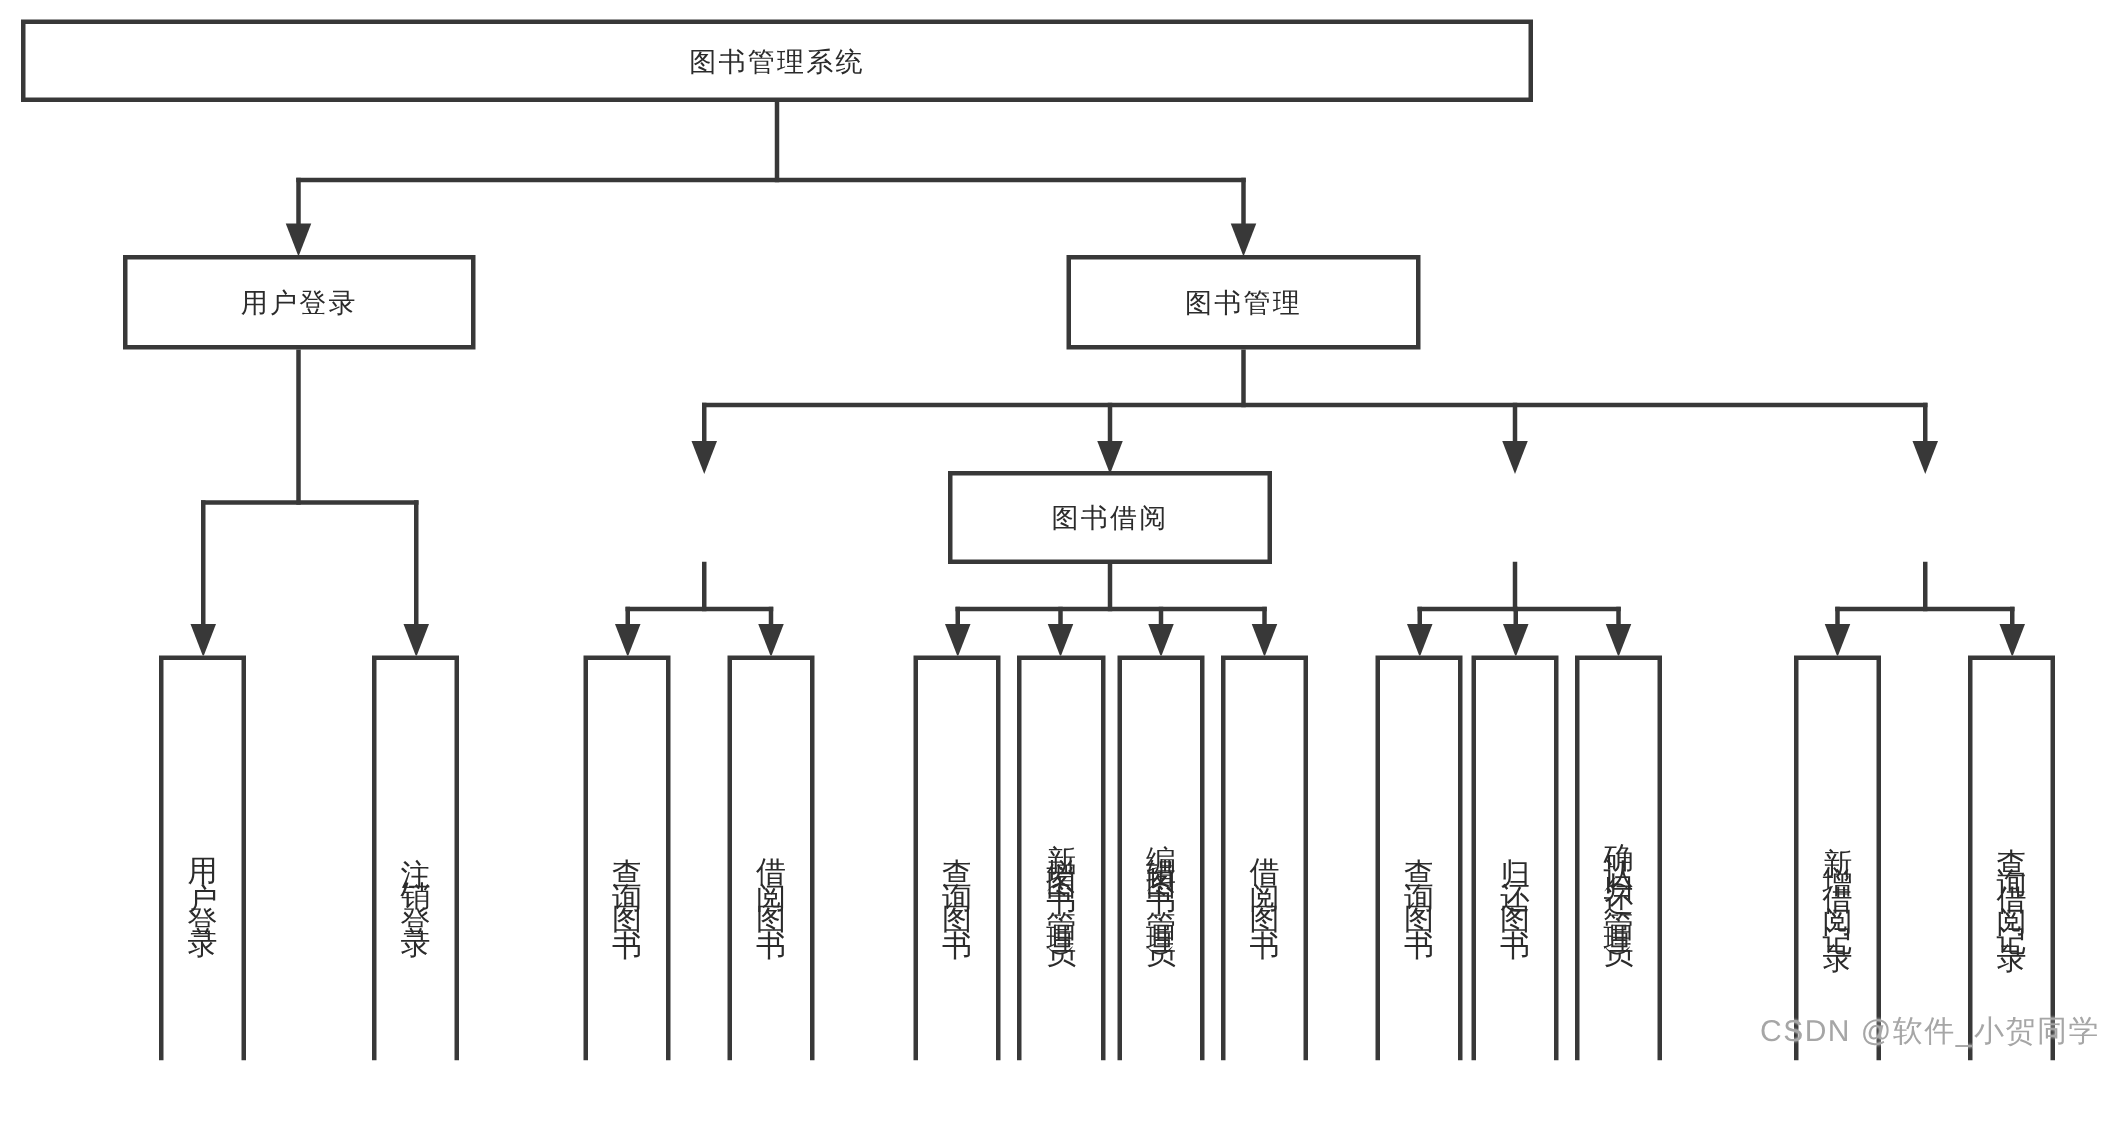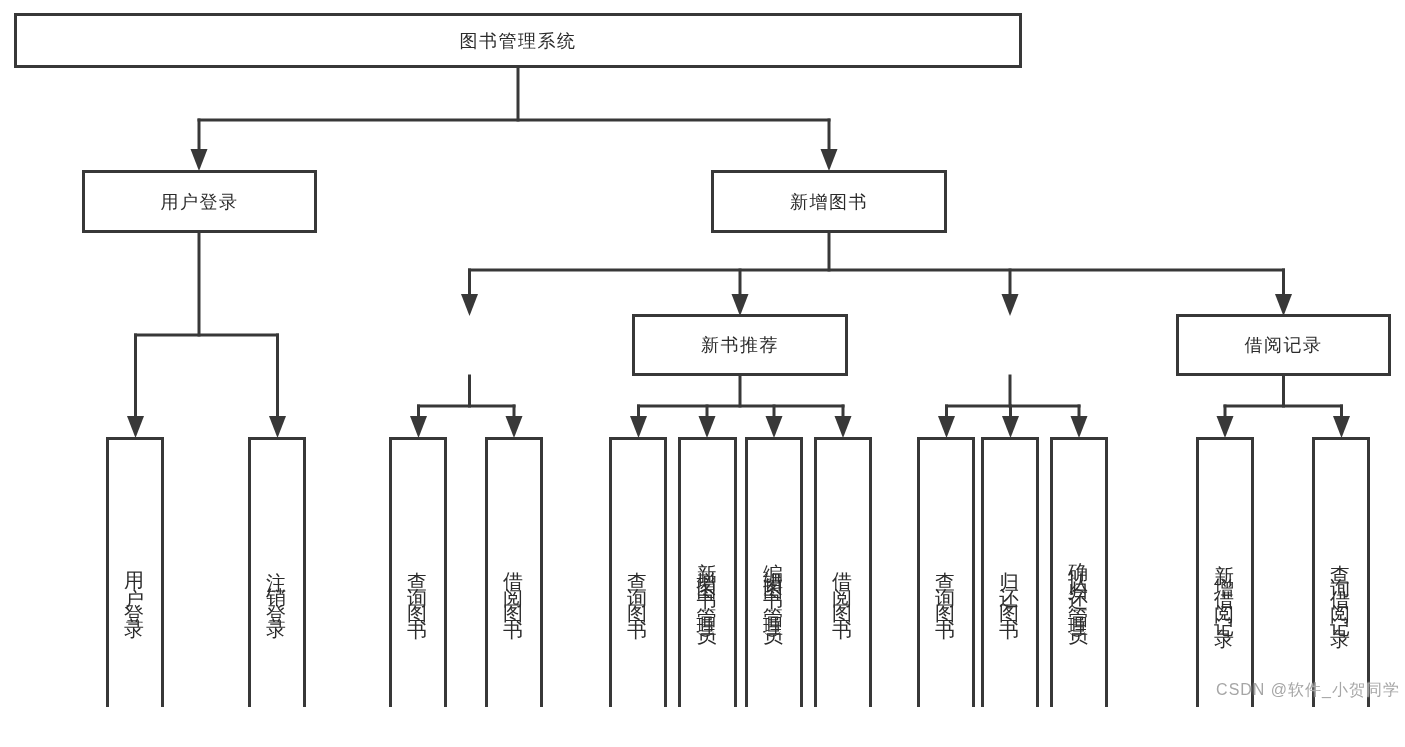--- a/index.html
+++ b/index.html
@@ -20,21 +20,21 @@
     white-space:nowrap;
   }
   .leaf{
     writing-mode:vertical-rl;text-orientation:mixed;
     font-size:20px;letter-spacing:16px;white-space:normal;
   }
   .sp-mid{letter-spacing:13px;}
   .sp-tight{letter-spacing:9px;}
   .watermark{
     position:absolute;right:5px;bottom:6px;z-index:3;
-    font-size:16px;color:var(--watermark,#a6a6a6);
+    font-size:20px;color:var(--watermark,#a6a6a6);
     letter-spacing:1px;text-shadow:0 0 2px #ffffff;
   }
 </style>
 </head>
 <body>
 
 <div class="canvas">
 
   <svg class="connectors" width="1405" height="747" viewBox="0 0 1405 747">
 
@@ -95,24 +95,23 @@
     <line x1="1225" y1="406" x2="1341.5" y2="406"></line>
     <line x1="1225" y1="406" x2="1225" y2="424"></line>
       <polygon points="1216.5,416 1233.5,416 1225,438"></polygon>
     <line x1="1341.5" y1="406" x2="1341.5" y2="424"></line>
       <polygon points="1333,416 1350,416 1341.5,438"></polygon>
   </svg>
 
   <div class="box" style="left:14px;top:13px;width:1008px;height:55px">图书管理系统</div>
 
   <div class="box" style="left:82px;top:170px;width:235px;height:63px">用户登录</div>
-  <div class="box" style="left:711px;top:170px;width:236px;height:63px">新增图书</div>
+  <div class="box" style="left:711px;top:170px;width:236px;height:63px">图书管理</div>
 
-  <div class="box" style="left:632px;top:314px;width:216px;height:62px">新书推荐</div>
-  <div class="box" style="left:1176px;top:314px;width:215px;height:62px">借阅记录</div>
+  <div class="box" style="left:632px;top:314px;width:216px;height:62px">图书借阅</div>
 
   <div class="box leaf" style="left:106px;top:437px;width:58px;height:301px">用户登录</div>
   <div class="box leaf" style="left:248px;top:437px;width:58px;height:301px">注销登录</div>
 
   <div class="box leaf" style="left:389px;top:437px;width:58px;height:301px">查询图书</div>
   <div class="box leaf" style="left:485px;top:437px;width:58px;height:301px">借阅图书</div>
 
   <div class="box leaf" style="left:609px;top:437px;width:58px;height:301px">查询图书</div>
   <div class="box leaf sp-tight" style="left:678px;top:437px;width:59px;height:301px">新增图书（管理员）</div>
   <div class="box leaf sp-tight" style="left:745px;top:437px;width:58px;height:301px">编辑图书（管理员）</div>

